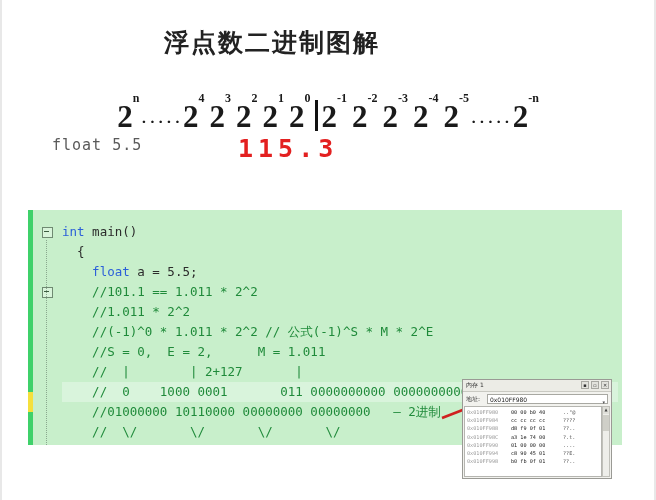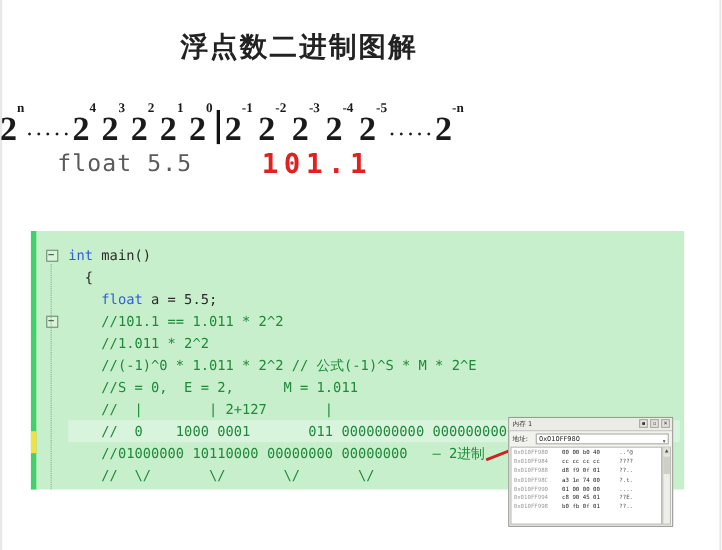--- a/index.html
+++ b/index.html
@@ -21,39 +21,40 @@
     font-family:"Liberation Serif","DejaVu Serif",serif;
     font-size:25px;
     font-weight:700;
     letter-spacing:2px;
     color:#222222;
   }
 
   
   .pow-row{
     position:absolute;left:0;top:100px;width:656px;
+    text-align:center;
     font-family:"Liberation Serif","DejaVu Serif",serif;
     color:#1a1a1a;
     white-space:nowrap;
   }
   .pw{display:inline-block;font-size:31px;font-weight:600;line-height:1;vertical-align:baseline;position:relative;}
   .pw sup{font-size:12px;font-weight:600;position:relative;top:-14px;left:0px;letter-spacing:0;}
   .dots{display:inline-block;font-size:22px;letter-spacing:1px;vertical-align:-2px;color:#1a1a1a;padding:0 1px;}
   .sep-bar{
     display:inline-block;width:3px;height:31px;background:#111;
     vertical-align:-4px;margin:0 4px;
   }
   .gap2{display:inline-block;width:5px;}
 
   
   .float-row{position:absolute;left:0;top:136px;width:656px;height:30px;}
   .float-label{
     position:absolute;left:52px;top:0;
     font-family:"DejaVu Sans Mono","Liberation Mono",monospace;
-    font-size:21px;color:#5a5a5a;letter-spacing:1px;
+    font-size:15px;color:#5a5a5a;letter-spacing:1px;
   }
   .float-bits{
     position:absolute;left:238px;top:-2px;
     font-family:"DejaVu Sans Mono","Liberation Mono",monospace;
     font-size:25px;font-weight:700;color:#e32020;letter-spacing:5px;
   }
 
   
   .code-panel{
     position:absolute;left:28px;top:210px;width:594px;height:235px;
@@ -170,21 +171,21 @@
 <div class="page-edge-right"></div>
 
 <div class="slide-title">浮点数二进制图解</div>
 
 <div class="pow-row">
   <span class="pw"><span>2</span><sup>n</sup></span><span class="dots">·····</span><span class="pw"><span>2</span><sup>4</sup></span><span class="gap2"></span><span class="pw"><span>2</span><sup>3</sup></span><span class="gap2"></span><span class="pw"><span>2</span><sup>2</sup></span><span class="gap2"></span><span class="pw"><span>2</span><sup>1</sup></span><span class="gap2"></span><span class="pw"><span>2</span><sup>0</sup></span><span class="sep-bar"></span><span class="pw"><span>2</span><sup>-1</sup></span><span class="gap2"></span><span class="pw"><span>2</span><sup>-2</sup></span><span class="gap2"></span><span class="pw"><span>2</span><sup>-3</sup></span><span class="gap2"></span><span class="pw"><span>2</span><sup>-4</sup></span><span class="gap2"></span><span class="pw"><span>2</span><sup>-5</sup></span><span class="dots">·····</span><span class="pw"><span>2</span><sup>-n</sup></span>
 </div>
 
 <div class="float-row">
   <span class="float-label">float 5.5</span>
-  <span class="float-bits">101.1</span>
+  <span class="float-bits">115.3</span>
 </div>
 
 <div class="code-panel">
   <div class="change-bar">
     <div class="change-bar-mark"></div>
   </div>
   <div class="fold-gutter"></div>
   <div class="code-lines" id="code-lines"><div class="cl"><span class="k-blue">int </span><span class="k-dark">main()</span></div><div class="cl"><span>  </span><span class="k-dark">{</span></div><div class="cl"><span>    </span><span class="k-blue">float </span><span class="k-dark">a = 5.5;</span></div><div class="cl"><span>    </span><span class="k-comment">//101.1 == 1.011 * 2^2</span></div><div class="cl"><span>    </span><span class="k-comment">//1.011 * 2^2</span></div><div class="cl"><span>    </span><span class="k-comment">//(-1)^0 * 1.011 * 2^2 // 公式(-1)^S * M * 2^E</span></div><div class="cl"><span>    </span><span class="k-comment">//S = 0,  E = 2,      M = 1.011</span></div><div class="cl"><span>    </span><span class="k-comment">//  |        | 2+127       |</span></div><div class="cl highlight"><span>    </span><span class="k-comment">//  0    1000 0001       011 0000000000 0000000000</span><span class="caret"></span></div><div class="cl"><span>    </span><span class="k-comment">//01000000 10110000 00000000 00000000   — 2进制</span></div><div class="cl"><span>    </span><span class="k-comment">//  \/       \/       \/       \/</span></div><div class="cl"><span>    </span><span class="k-comment">//  40       b0       00       00 == 00 00 b0 40  — 16进制</span></div><div class="cl"><span>    </span><span class="k-purple">return </span><span class="k-dark">0;</span></div><div class="cl"><span>  </span><span class="k-dark">}</span></div></div>
 <div class="fold-box" style="left: 14px; top: 17px;"></div>
     <div class="fold-box" style="left: 14px; top: 77px;"></div>

